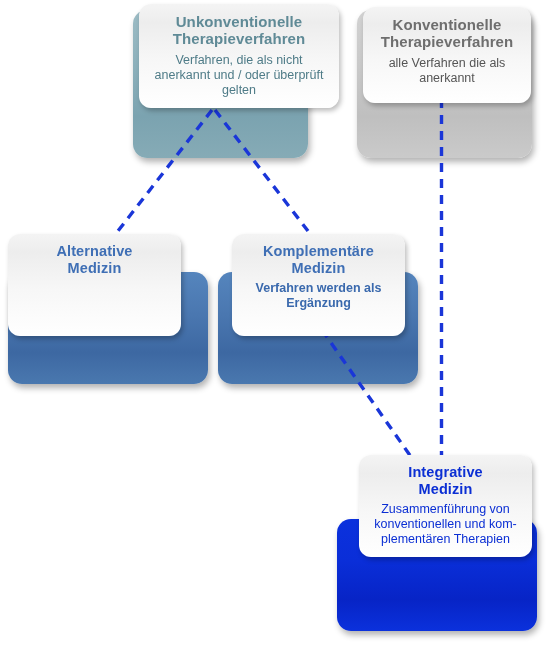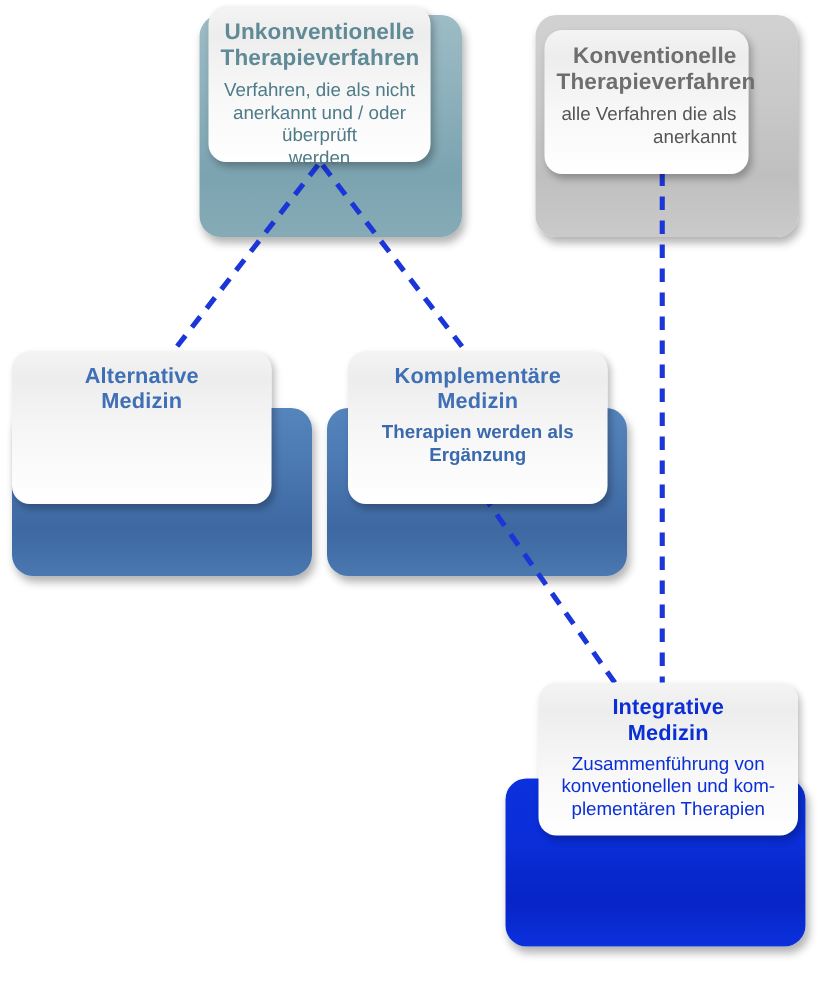--- a/index.html
+++ b/index.html
@@ -89,34 +89,34 @@
 <div id="canvas">
 
   <svg id="connectors" viewBox="0 0 549 661">
     <line x1="212" y1="110" x2="118" y2="231" stroke="#1a36d8" stroke-width="3.4" stroke-dasharray="9 7" stroke-linecap="butt"></line>
     <line x1="215" y1="110" x2="308" y2="231" stroke="#1a36d8" stroke-width="3.4" stroke-dasharray="9 7" stroke-linecap="butt"></line>
     <line x1="322" y1="330" x2="428" y2="481" stroke="#1a36d8" stroke-width="3.4" stroke-dasharray="9 7" stroke-linecap="butt"></line>
     <line x1="441.5" y1="99" x2="441.5" y2="481" stroke="#1a36d8" stroke-width="3.4" stroke-dasharray="9 7" stroke-linecap="butt"></line>
   </svg>
 
   <div class="node teal" style="left:133px; top:10px; width:175px; height:148px;"></div>
-  <div class="card theme-teal" style="left:139px; top:4px; width:148px; height:104px;">
+  <div class="card theme-teal" style="left:139px; top:4px; width:200px; height:104px;">
     <p class="title">
       <span>Unkonventionelle</span><br>
       <span>Therapieverfahren</span>
     </p>
     <p class="desc">
       <span>Verfahren, die  als nicht</span><br>
       <span>anerkannt und / oder überprüft</span><br>
-      <span>werden</span>
+      <span>gelten</span>
     </p>
   </div>
 
   <div class="node gray" style="left:357px; top:10px; width:175px; height:148px;"></div>
-  <div class="card theme-gray" style="left:363px; top:20px; width:136px; height:96px;text-align:right;">
+  <div class="card theme-gray" style="left:363px; top:7px; width:168px; height:96px;">
     <p class="title">
       <span>Konventionelle</span><br>
       <span>Therapieverfahren</span>
     </p>
     <p class="desc">
       <span>alle Verfahren die als anerkannt</span><br>
     </p>
   </div>
 
   <div class="node blue" style="left:8px; top:272px; width:200px; height:112px;"></div>
@@ -127,21 +127,21 @@
     </p>
   </div>
 
   <div class="node blue" style="left:218px; top:272px; width:200px; height:112px;"></div>
   <div class="card theme-blue" style="left:232px; top:234px; width:173px; height:102px;">
     <p class="title">
       <span>Komplementäre</span><br>
       <span>Medizin</span>
     </p>
     <p class="desc">
-      <span>Therapien werden als Ergänzung</span><br>
+      <span>Verfahren werden als Ergänzung</span><br>
       <br>
     </p>
   </div>
 
   <div class="node brightblue" style="left:337px; top:519px; width:200px; height:112px;"></div>
   <div class="card theme-brightblue" style="left:359px; top:455px; width:173px; height:102px;">
     <p class="title">
       <span>Integrative</span><br>
       <span>Medizin</span>
     </p>

